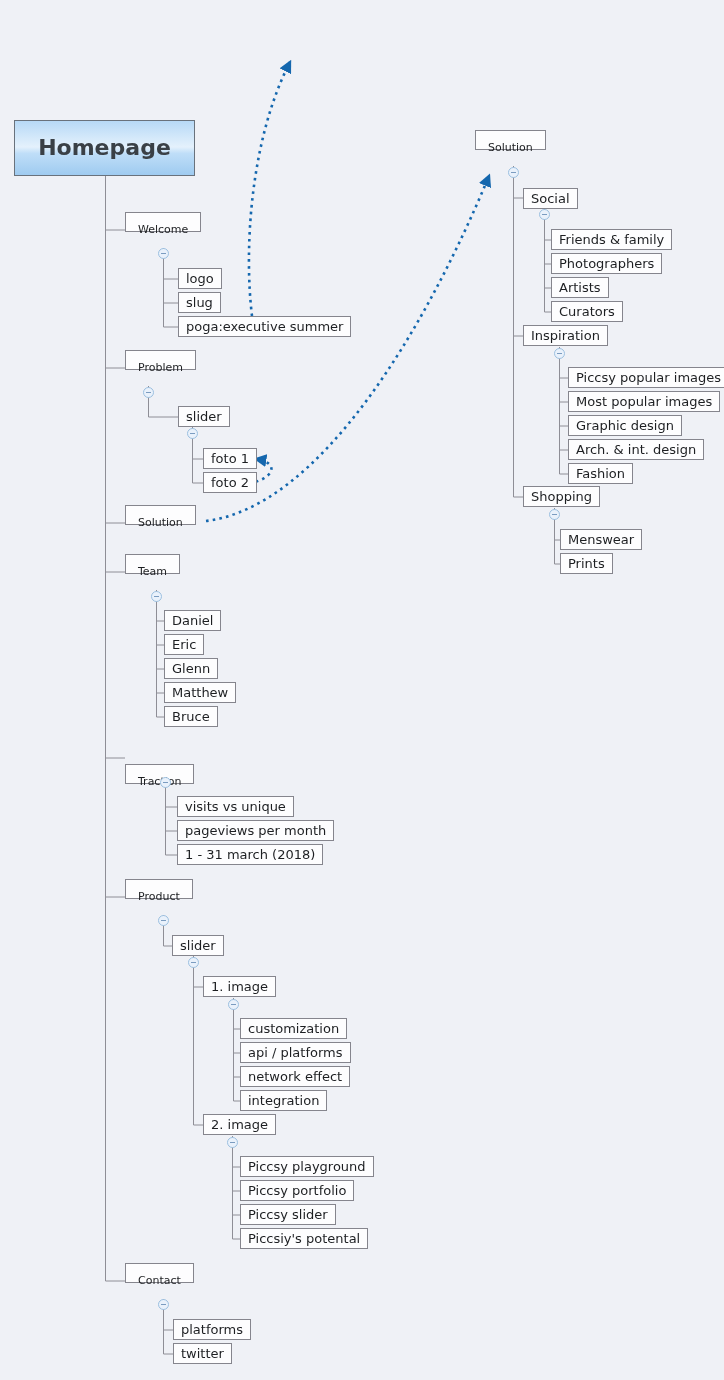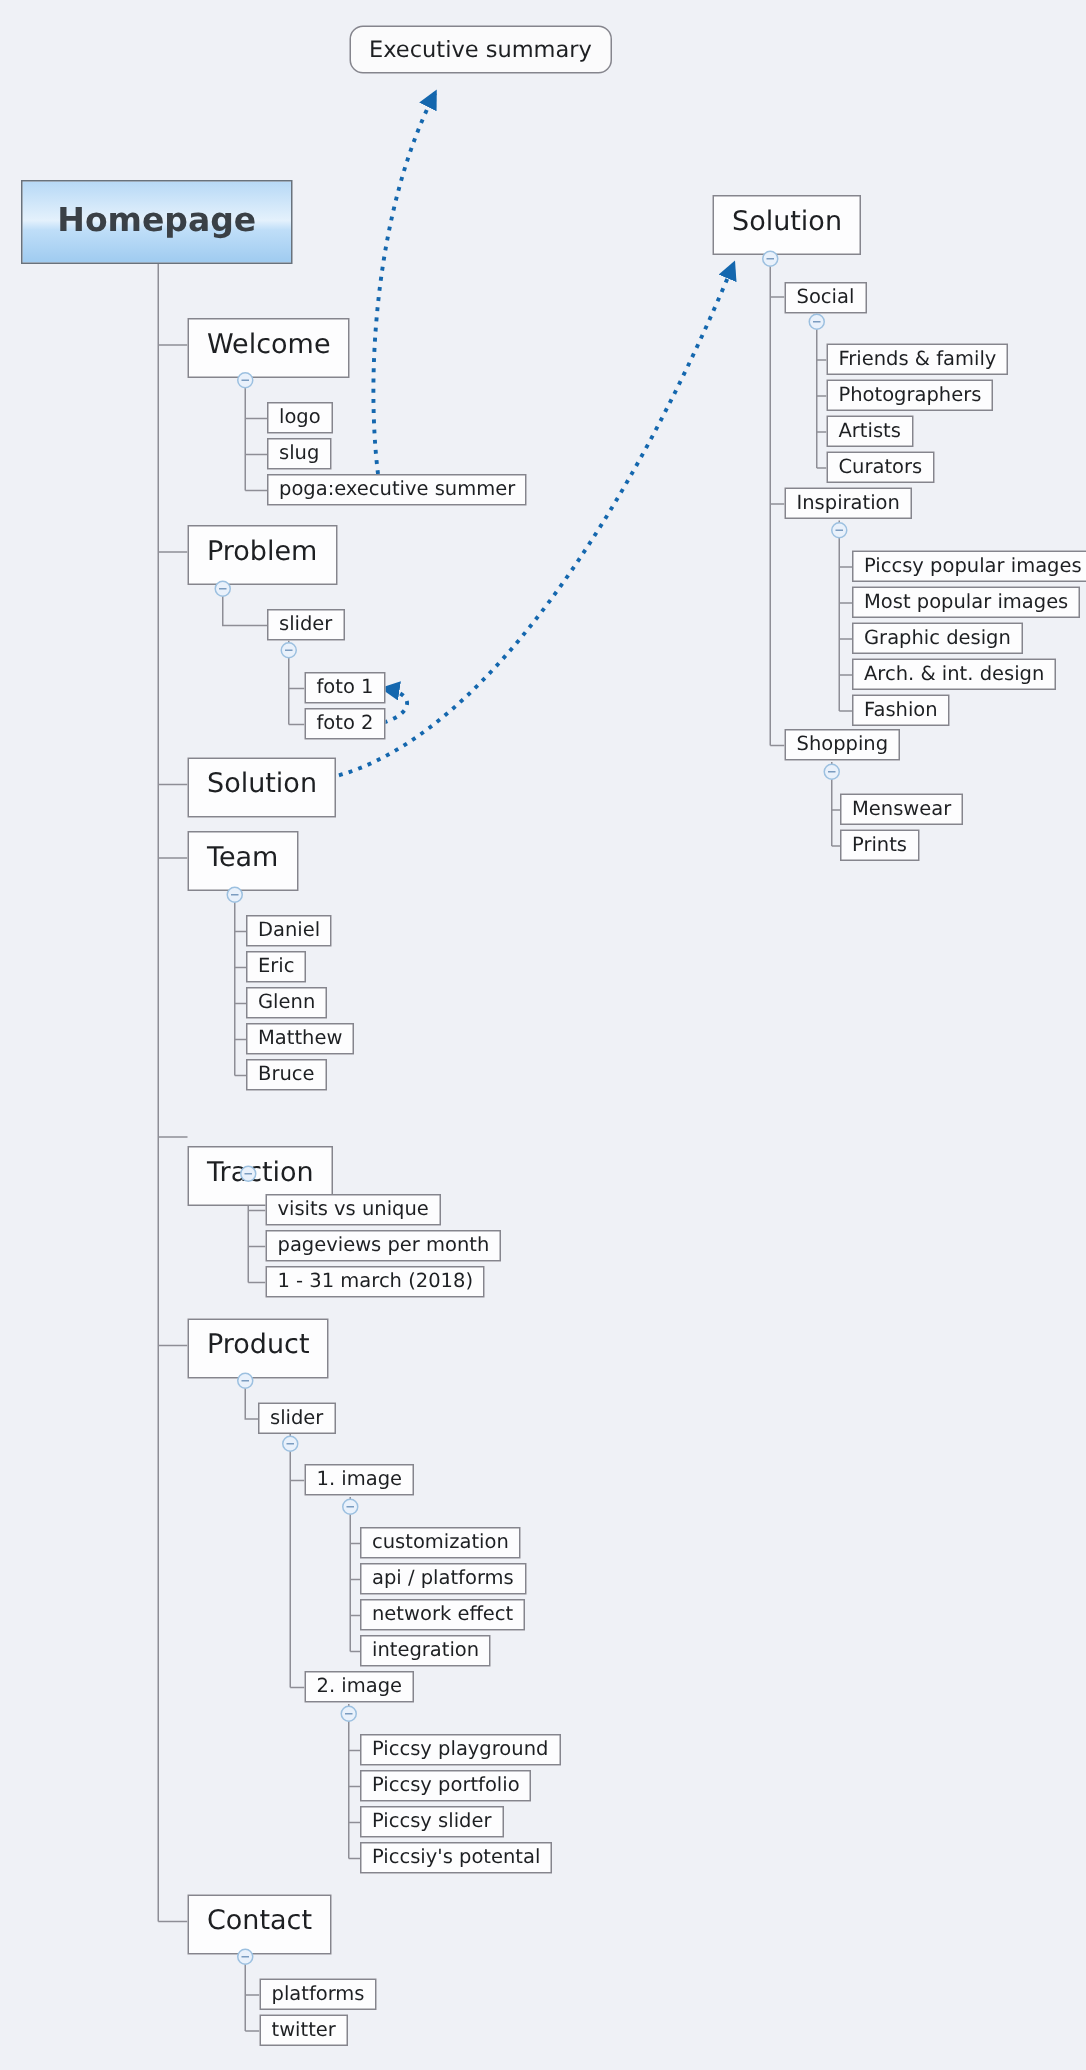--- a/index.html
+++ b/index.html
@@ -1,21 +1,21 @@
 <!DOCTYPE html>
 <html><head>
 <meta charset="utf-8">
 <style>
   html,body{margin:0;padding:0;}
   body{font-family:"DejaVu Sans","Liberation Sans",sans-serif;}
   .canvas{position:relative;width:724px;height:1380px;background:#eff1f6;overflow:hidden;}
   .wires{position:absolute;left:0;top:0;width:724px;height:1380px;}
   .node{position:absolute;box-sizing:border-box;background:#fdfdfe;border:1px solid #85858d;
         color:#1d1f22;white-space:nowrap;}
-  .main{height:40px;line-height:34px;padding:0 12px;font-size:18px;}
+  .main{height:20px;line-height:34px;padding:0 12px;font-size:11px;}
   .sub{height:21px;line-height:19px;padding:0 7px;font-size:13px;}
   .root{left:14px;top:120px;width:181px;height:56px;line-height:54px;text-align:center;
         font-size:22px;font-weight:bold;color:#3a4046;border:1px solid #69727c;
         background:linear-gradient(180deg,#b7d9f6 0%,#e4f1fc 48%,#bfdef8 60%,#9fcbf0 100%);}
   .float{height:32px;line-height:30px;padding:0 12px;font-size:15px;border-radius:9px;
          background:#fbfbfc;border:1px solid #85858d;}
   .collapse{position:absolute;width:11px;height:11px;border-radius:50%;box-sizing:border-box;
             background:#e9f1fb;border:1px solid #9cc0e0;}
   .collapse::after{content:"";position:absolute;left:2px;right:2px;top:4px;height:1px;background:#7b9cc0;}
 </style>
@@ -47,21 +47,20 @@
          M559.5 347 V474 M559.5 378 H568 M559.5 402 H568 M559.5 426 H568 M559.5 450 H568 M559.5 474 H568
          M554.5 508 V564 M554.5 540 H560 M554.5 564 H560"></path>
 
     <path fill="none" stroke="#1467ae" stroke-width="2.6" stroke-dasharray="2.6 4.2" marker-end="url(#arr)" d="M252 316 C244 250 250 140 290 62"></path>
 
     <path fill="none" stroke="#1467ae" stroke-width="2.6" stroke-dasharray="2.6 4.2" marker-end="url(#arr)" d="M206 521 C320 507 425 330 489 176"></path>
 
     <path fill="none" stroke="#1467ae" stroke-width="2.6" stroke-dasharray="2.6 4.2" marker-end="url(#arr)" d="M249 483 C272 480 282 463 256 459"></path>
   </svg>
 
-  <div class="node float" style="left:233px;top:17px">Executive summary</div>
 
   <div class="node root">Homepage</div>
 
   <div class="node main" style="left:125px;top:212px">Welcome</div>
   <div class="node main" style="left:125px;top:350px">Problem</div>
   <div class="node main" style="left:125px;top:505px">Solution</div>
   <div class="node main" style="left:125px;top:554px">Team</div>
   <div class="node main" style="left:125px;top:764px">Traction</div>
   <div class="node main" style="left:125px;top:879px">Product</div>
   <div class="node main" style="left:125px;top:1263px">Contact</div>

